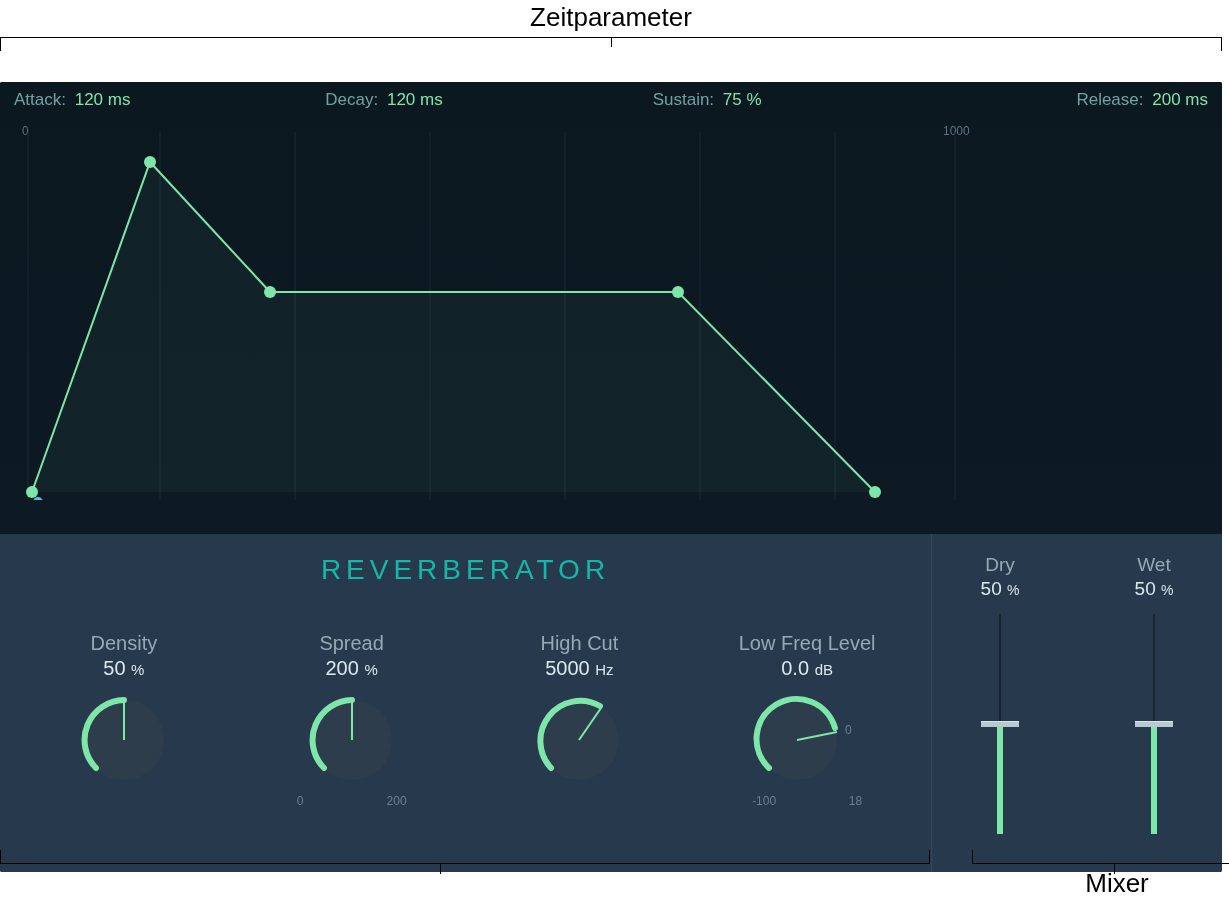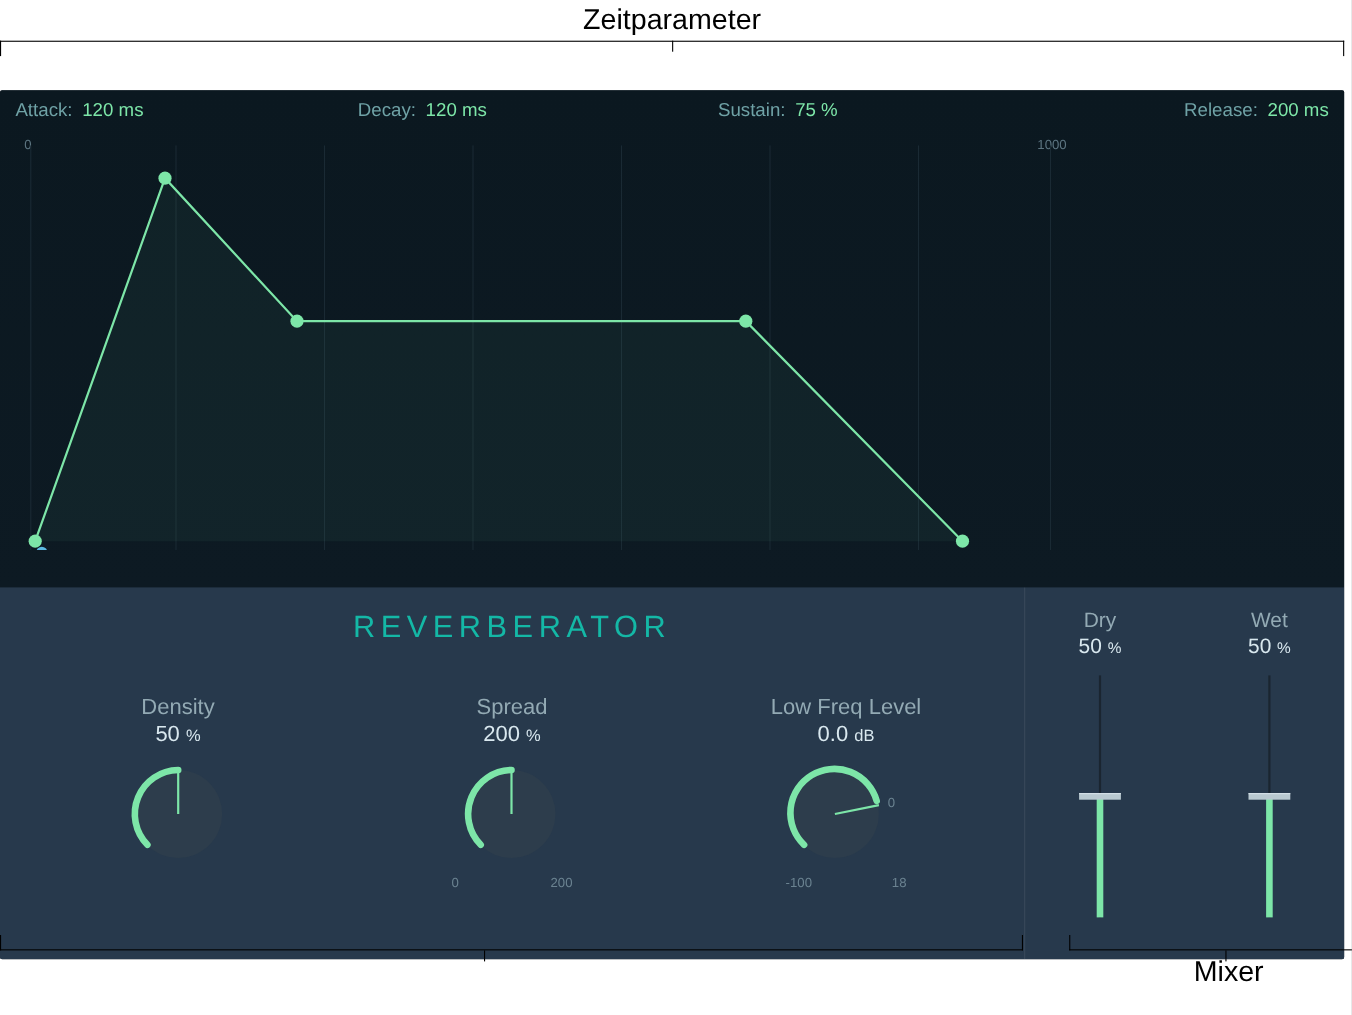--- a/index.html
+++ b/index.html
@@ -297,20 +297,31 @@
             <circle cx="50" cy="54" r="40" fill="#2d3d4c"></circle>
             <path d="M 22 82 A 40 40 0 0 1 50 14" fill="none" stroke="#7de6a8" stroke-width="6" stroke-linecap="round"></path>
             <line x1="50" y1="54" x2="50" y2="16" stroke="#7de6a8" stroke-width="2"></line>
           </svg>
           <div class="knob-ticks">
             <span>0</span>
             <span>200</span>
           </div>
         </div>
 
+        <div class="knob-block">
+          <div class="knob-label">High Cut</div>
+          <div class="knob-value">
+            <span>5000</span> <span class="unit">Hz</span>
+          </div>
+          <svg class="knob-svg" width="100" height="100" viewBox="0 0 100 100">
+            <circle cx="50" cy="54" r="40" fill="#2d3d4c"></circle>
+            <path d="M 22 82 A 40 40 0 0 1 71 20" fill="none" stroke="#7de6a8" stroke-width="6" stroke-linecap="round"></path>
+            <line x1="50" y1="54" x2="72" y2="22" stroke="#7de6a8" stroke-width="2"></line>
+          </svg>
+        </div>
 
 
         <div class="knob-block">
           <div class="knob-label">Low Freq Level</div>
           <div class="knob-value">
             <span>0.0</span> <span class="unit">dB</span>
           </div>
           <svg class="knob-svg" width="120" height="100" viewBox="0 0 120 100">
             <circle cx="50" cy="54" r="40" fill="#2d3d4c"></circle>
             <path d="M 22 82 A 40 40 0 1 1 88 42" fill="none" stroke="#7de6a8" stroke-width="6" stroke-linecap="round"></path>

